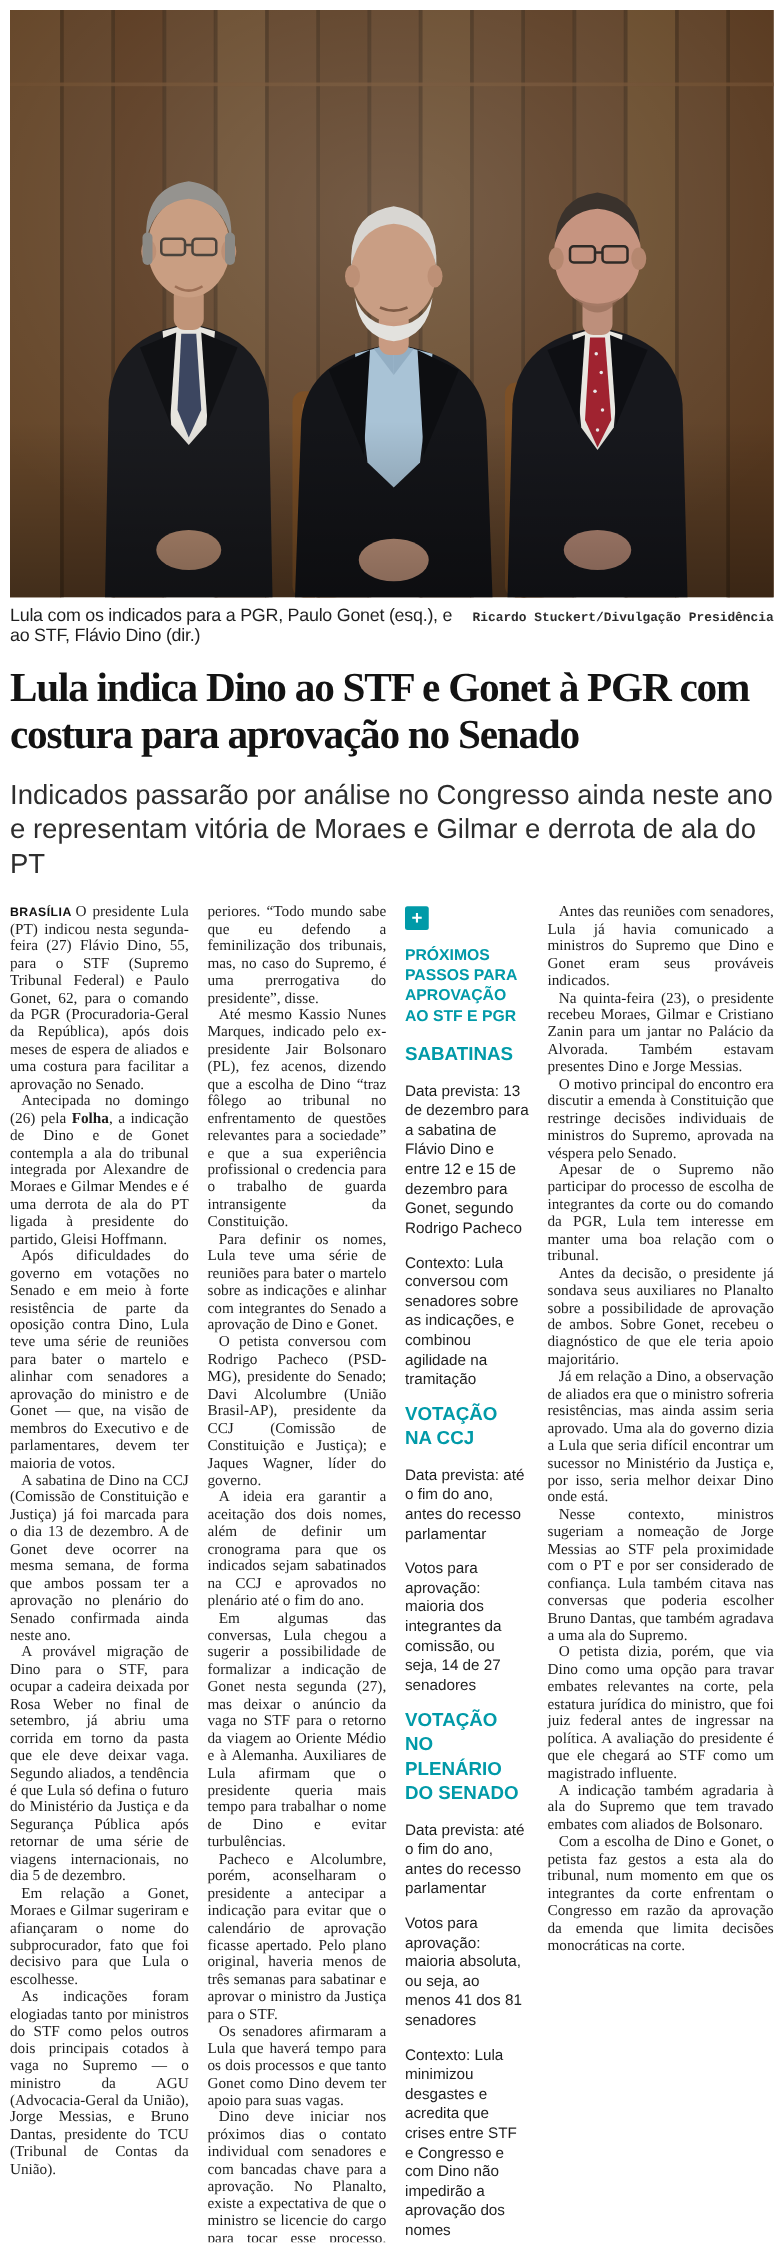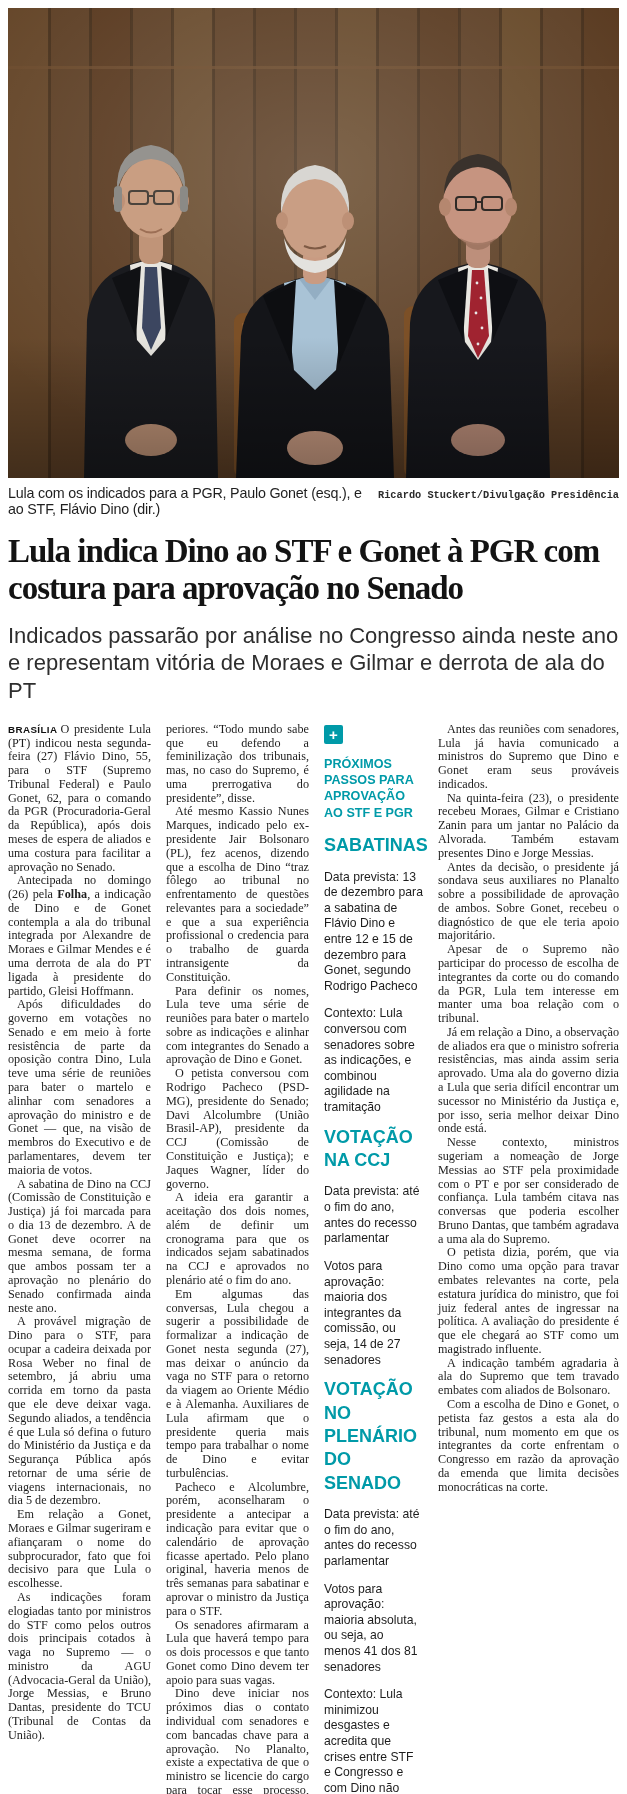--- a/index.html
+++ b/index.html
@@ -46,21 +46,21 @@
   .factbox {
     width:99px; font-family:"Liberation Sans", sans-serif;
     font-size:12.2px; line-height:1.28; color:#1d1d1d; text-align:left;
   }
   .fb-plus {
     width:19px; height:19px; background:var(--teal,#009aa8); color:#fff;
     display:flex; align-items:center; justify-content:center;
     font-weight:700; font-size:15px; border-radius:2px; margin:2px 0 12px;
   }
   .fb-title  { color:var(--teal,#009aa8); font-weight:700; font-size:12.6px; line-height:1.3; margin-bottom:13px; }
-  .fb-header { color:var(--teal,#009aa8); font-weight:700; font-size:18px; line-height:1.3; margin-top:10px; }
+  .fb-header { color:var(--teal,#009aa8); font-weight:700; font-size:15px; line-height:1.3; margin-top:10px; }
   .fb-entry  { margin-top:12px; }
   .fb-label  { font-weight:400; }
 </style>
 </head>
 <body>
 
 <div class="page">
 
   <figure class="photo-wrap" style="margin:0">
     <svg class="photo" viewBox="0 0 611 470" width="611" height="470" role="img">
@@ -229,22 +229,23 @@
 
       <div class="fb-header">VOTAÇÃO NO PLENÁRIO DO SENADO</div>
       <div class="fb-entry"><span class="fb-label">Data prevista:</span> <span>até o fim do ano, antes do recesso parlamentar</span></div>
       <div class="fb-entry"><span class="fb-label">Votos para aprovação:</span> <span>maioria absoluta, ou seja, ao menos 41 dos 81 senadores</span></div>
       <div class="fb-entry"><span class="fb-label">Contexto:</span> <span>Lula minimizou desgastes e acredita que crises entre STF e Congresso e com Dino não impedirão a aprovação dos nomes</span></div>
     </aside>
 
     <div class="col colD">
       <p>Antes das reuniões com senadores, Lula já havia comunicado a ministros do Supremo que Dino e Gonet eram seus prováveis indicados.</p>
       <p>Na quinta-feira (23), o presidente recebeu Moraes, Gilmar e Cristiano Zanin para um jantar no Palácio da Alvorada. Também estavam presentes Dino e Jorge Messias.</p>
+      <p>O motivo principal do encontro era discutir a emenda à Constituição que restringe decisões individuais de ministros do Supremo, aprovada na véspera pelo Senado.</p>
+      <p>Apesar de o Supremo não participar do processo de escolha de integrantes da corte ou do comando da PGR, Lula tem interesse em manter uma boa relação com o tribunal.</p>
       <p>Antes da decisão, o presidente já sondava seus auxiliares no Planalto sobre a possibilidade de aprovação de ambos. Sobre Gonet, recebeu o diagnóstico de que ele teria apoio majoritário.</p>
-      <p>Apesar de o Supremo não participar do processo de escolha de integrantes da corte ou do comando da PGR, Lula tem interesse em manter uma boa relação com o tribunal.</p>
       <p>Já em relação a Dino, a observação de aliados era que o ministro sofreria resistências, mas ainda assim seria aprovado. Uma ala do governo dizia a Lula que seria difícil encontrar um sucessor no Ministério da Justiça e, por isso, seria melhor deixar Dino onde está.</p>
       <p>Nesse contexto, ministros sugeriam a nomeação de Jorge Messias ao STF pela proximidade com o PT e por ser considerado de confiança. Lula também citava nas conversas que poderia escolher Bruno Dantas, que também agradava a uma ala do Supremo.</p>
       <p>O petista dizia, porém, que via Dino como uma opção para travar embates relevantes na corte, pela estatura jurídica do ministro, que foi juiz federal antes de ingressar na política. A avaliação do presidente é que ele chegará ao STF como um magistrado influente.</p>
       <p>A indicação também agradaria à ala do Supremo que tem travado embates com aliados de Bolsonaro.</p>
       <p>Com a escolha de Dino e Gonet, o petista faz gestos a esta ala do tribunal, num momento em que os integrantes da corte enfrentam o Congresso em razão da aprovação da emenda que limita decisões monocráticas na corte.</p>
     </div>
 
   </div>
 </div>
 

